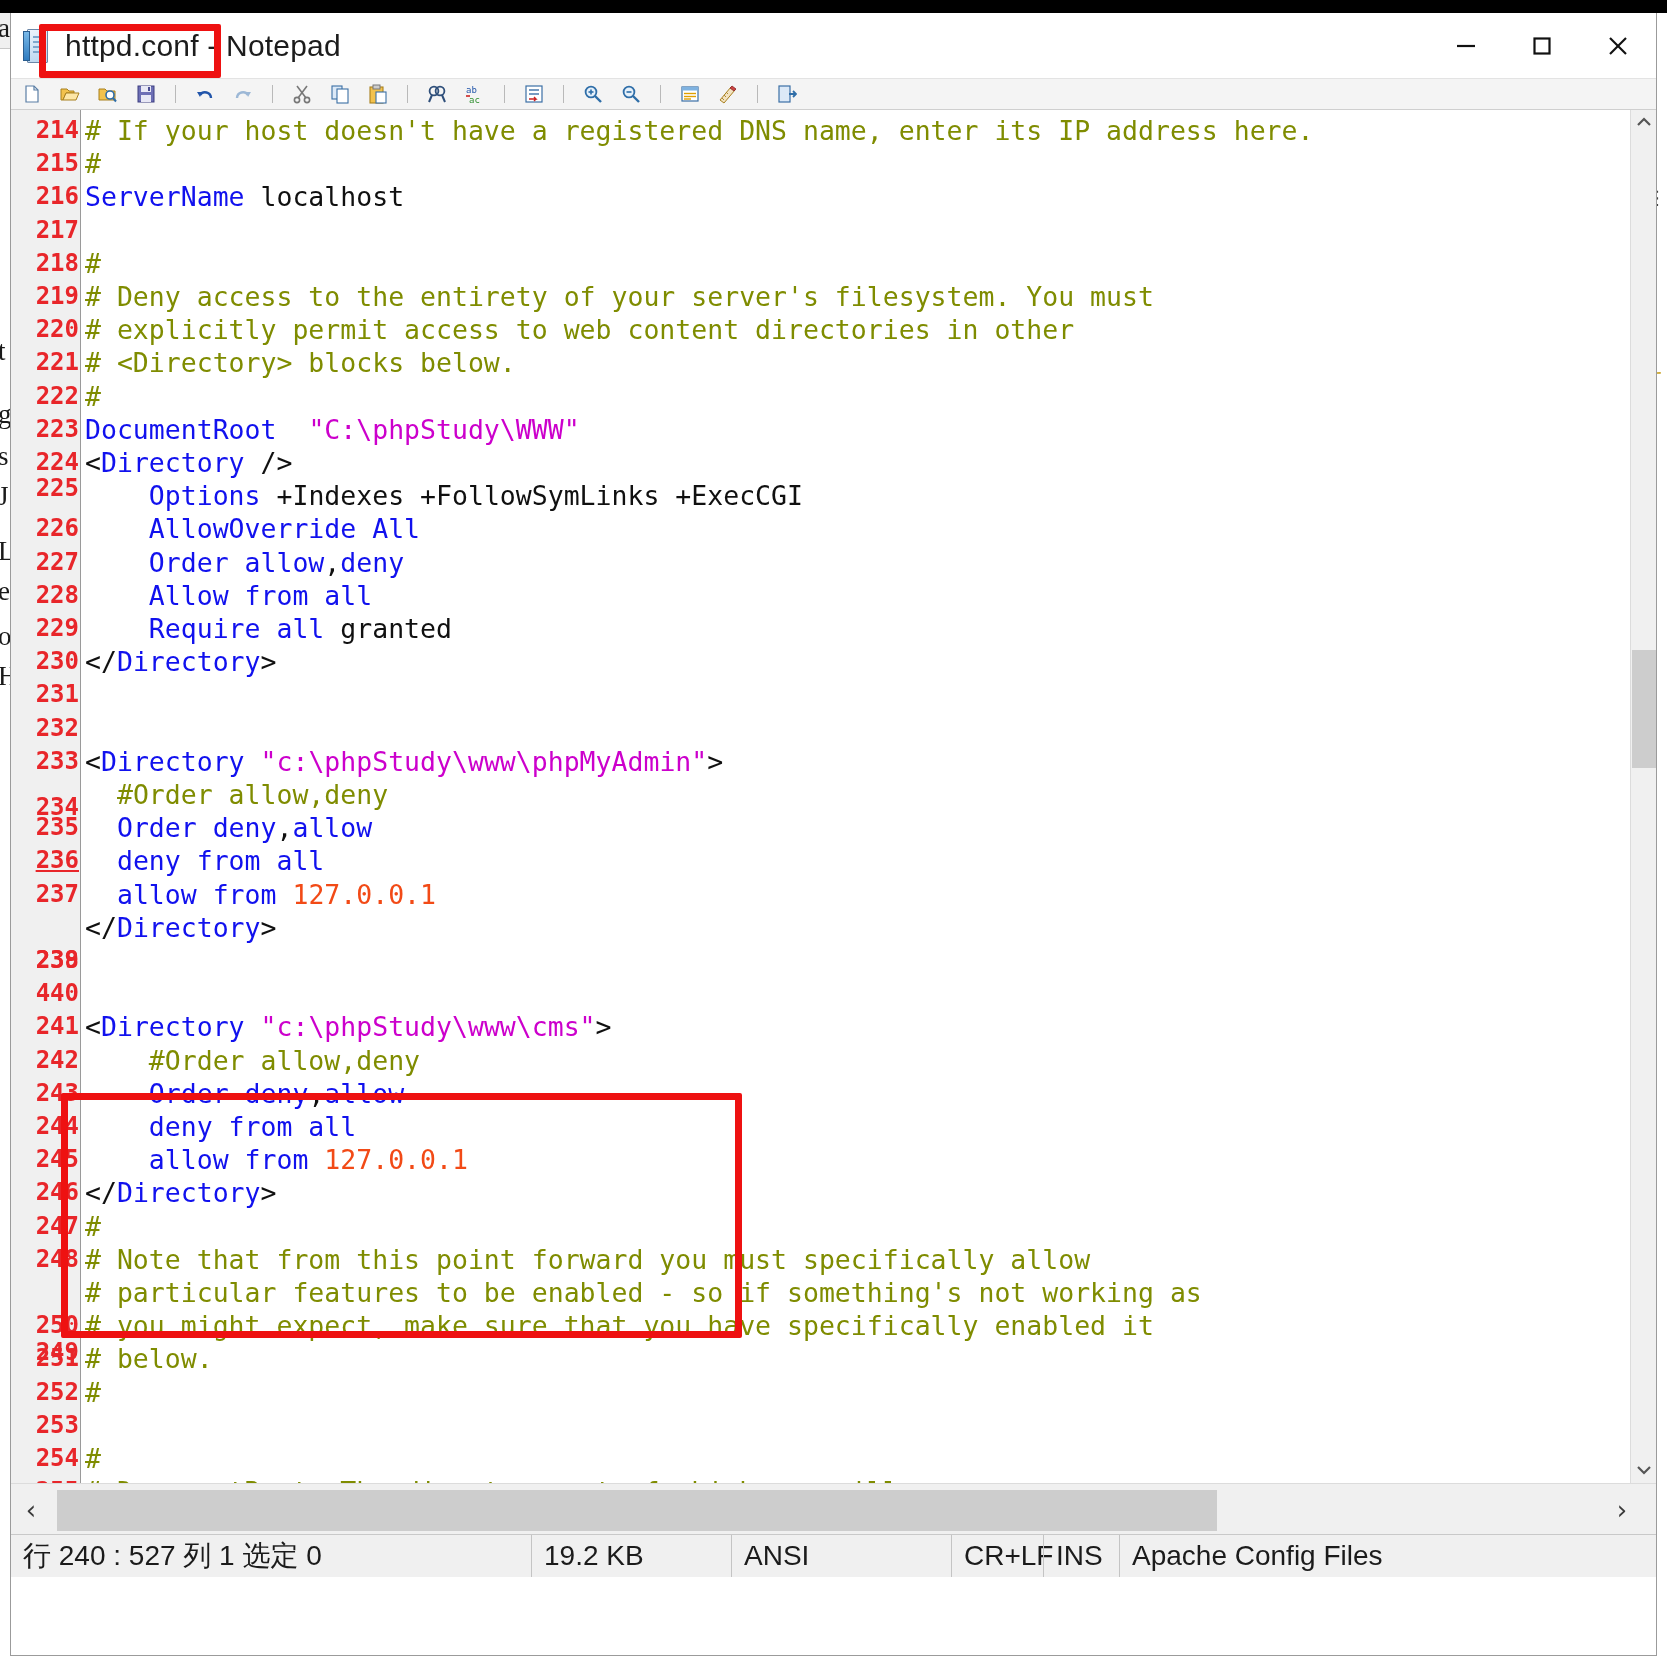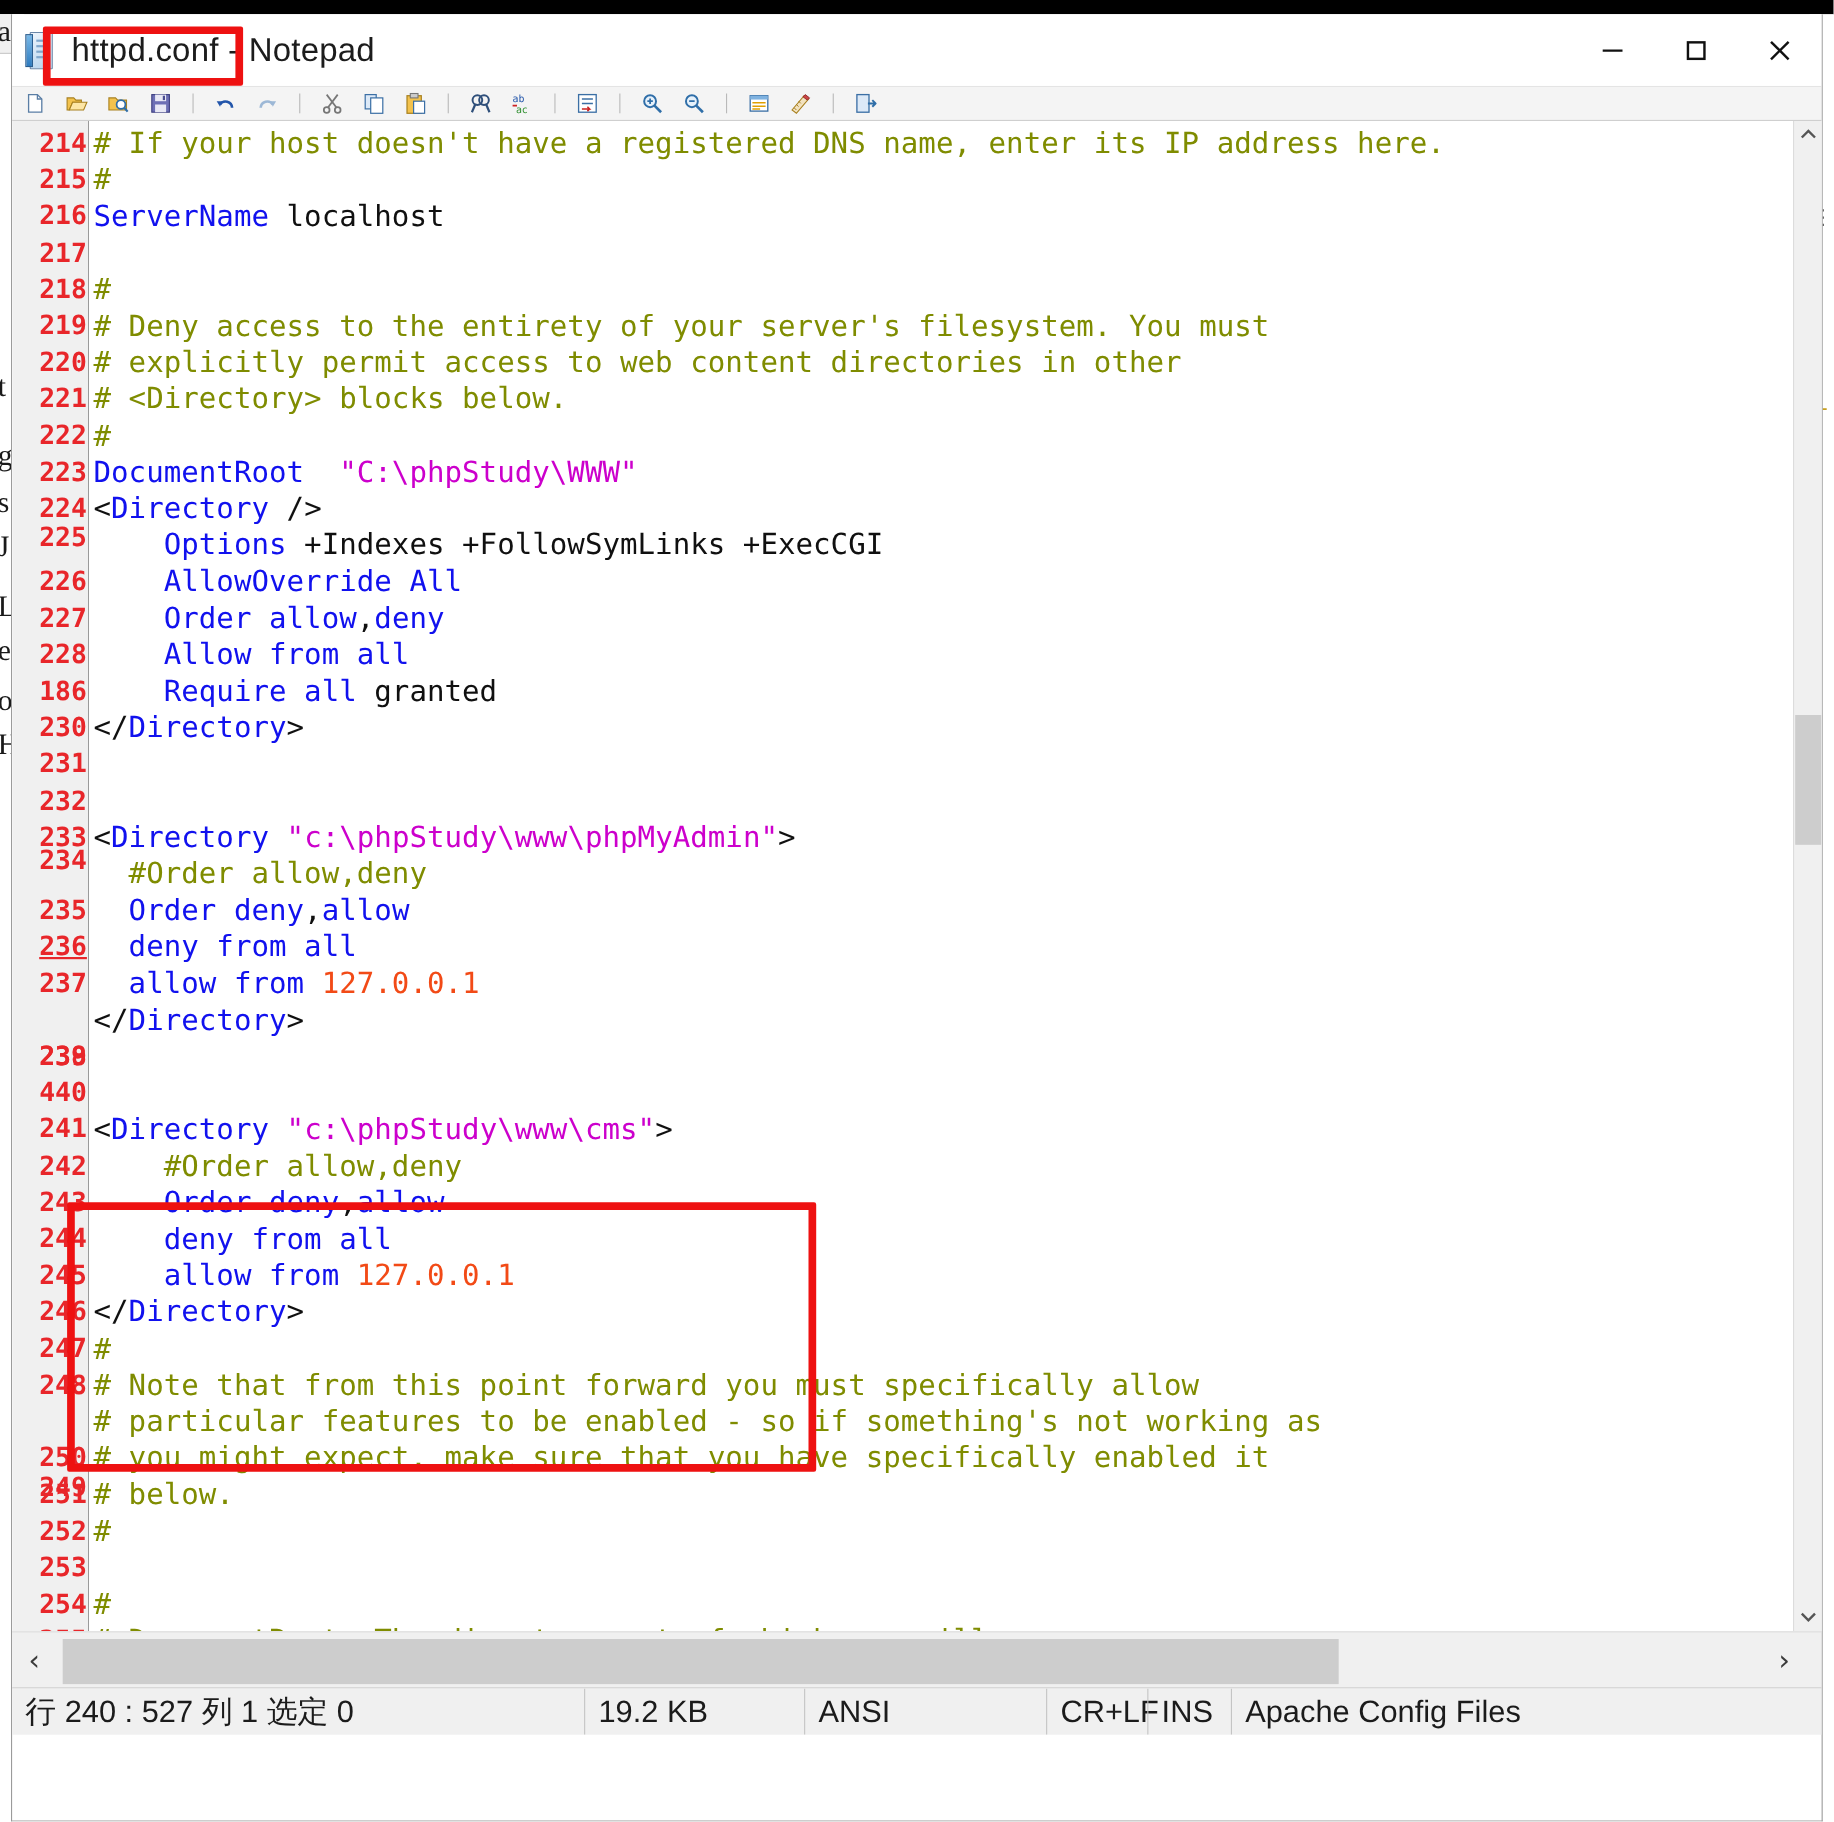--- a/index.html
+++ b/index.html
@@ -394,26 +394,26 @@
             <div class="ln-num" style="top: 170px;">219</div>
             <div class="ln-num" style="top: 203.2px;">220</div>
             <div class="ln-num" style="top: 236.4px;">221</div>
             <div class="ln-num" style="top: 269.6px;">222</div>
             <div class="ln-num" style="top: 302.8px;">223</div>
             <div class="ln-num" style="top: 336px;">224</div>
             <div class="ln-num" style="top: 362px;">225</div>
             <div class="ln-num" style="top: 402.4px;">226</div>
             <div class="ln-num" style="top: 435.6px;">227</div>
             <div class="ln-num" style="top: 468.8px;">228</div>
-            <div class="ln-num" style="top: 502px;">186</div>
+            <div class="ln-num" style="top: 502px;">229</div>
             <div class="ln-num" style="top: 535.2px;">230</div>
             <div class="ln-num" style="top: 568.4px;">231</div>
             <div class="ln-num" style="top: 601.6px;">232</div>
             <div class="ln-num" style="top: 634.8px;">233</div>
-            <div class="ln-num" style="top: 656px;">234</div>
+            <div class="ln-num" style="top: 681px;">234</div>
             <div class="ln-num" style="top: 701.2px;">235</div>
             <div class="ln-num" style="top: 734.4px; text-decoration: underline;">236</div>
             <div class="ln-num" style="top: 767.6px;">237</div>
             <div class="ln-num" style="top: 834px;">238</div>
             <div class="ln-num" style="top: 834px;">239</div>
             <div class="ln-num" style="top: 867.2px;">440</div>
             <div class="ln-num" style="top: 900.4px;">241</div>
             <div class="ln-num" style="top: 933.6px;">242</div>
             <div class="ln-num" style="top: 966.8px;">243</div>
             <div class="ln-num" style="top: 1000px;">244</div>

